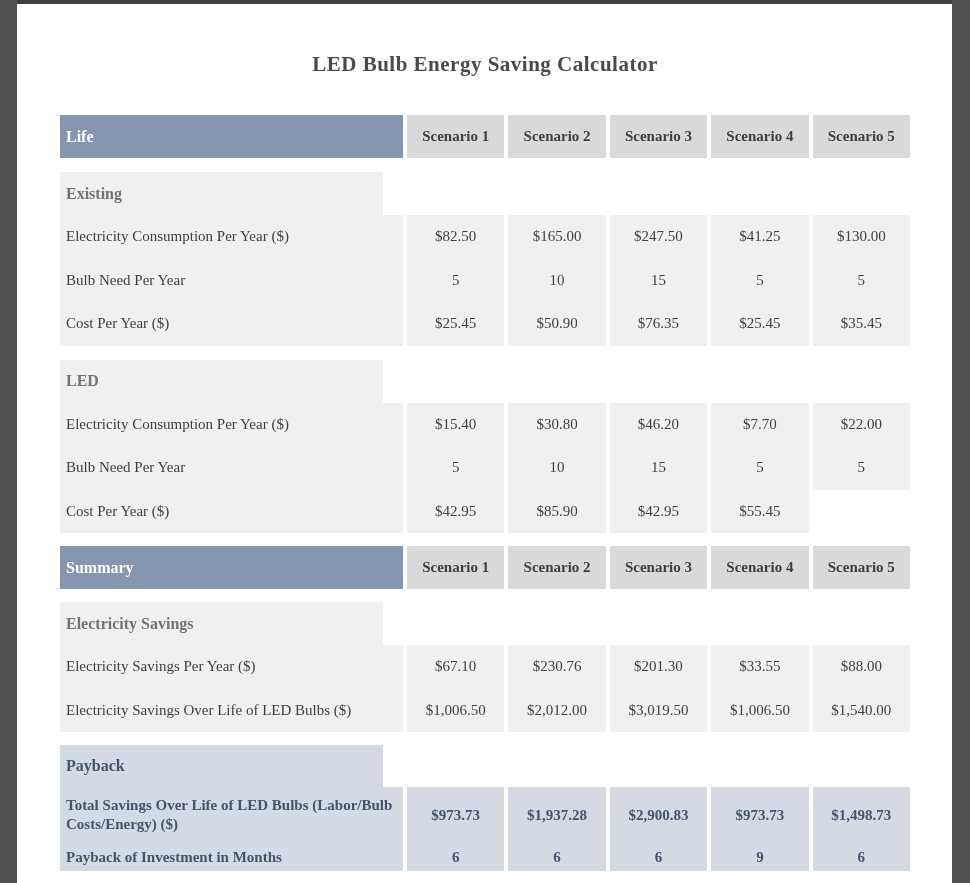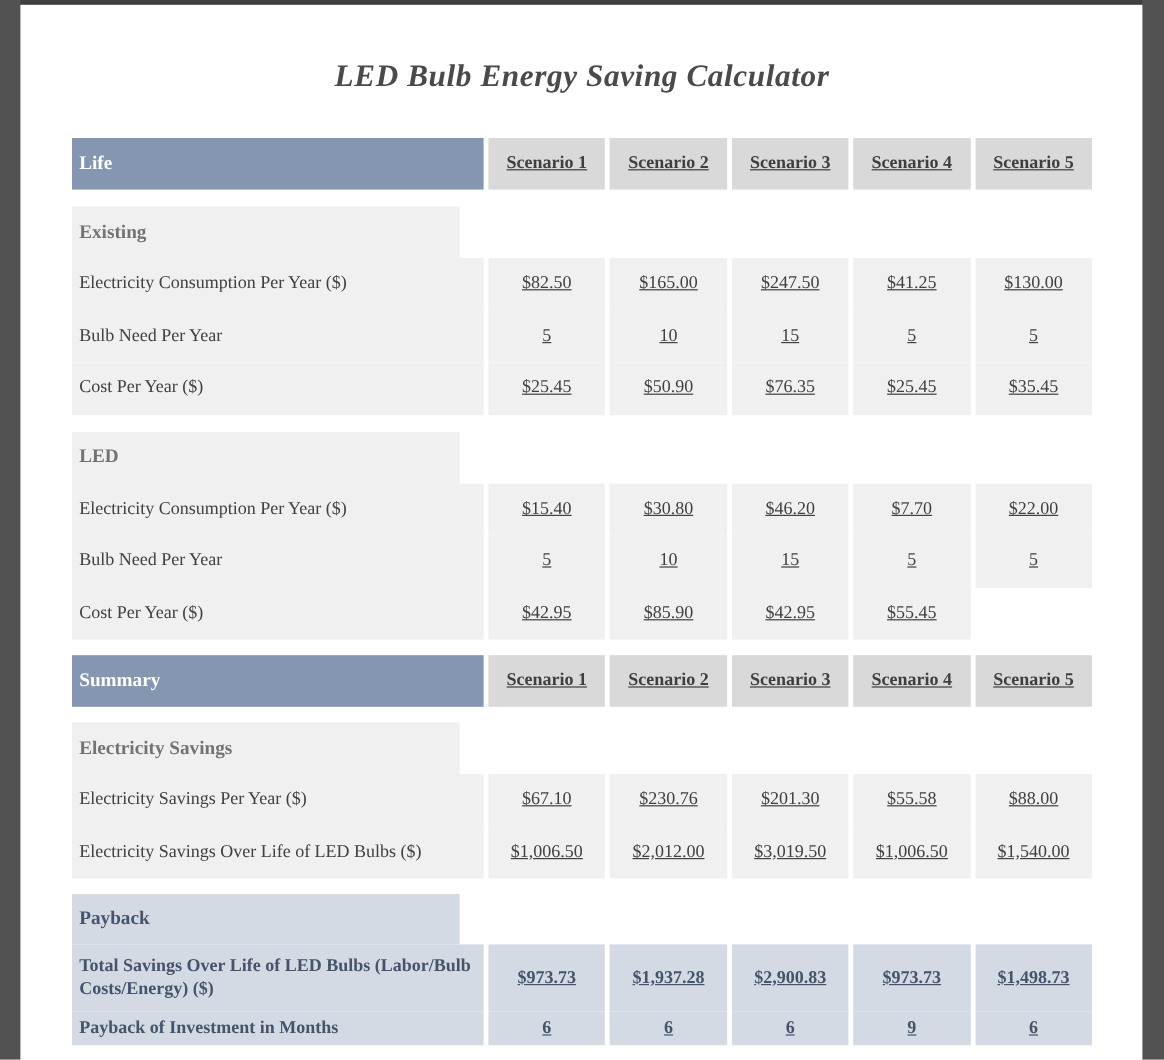--- a/index.html
+++ b/index.html
@@ -8,38 +8,37 @@
     background:#ffffff;
     font-family:"Liberation Serif","DejaVu Serif",serif;
   }
   .frame-top{position:absolute;left:0;top:0;width:970px;height:4px;background:#3f3f3f;}
   .frame-left{position:absolute;left:0;top:0;width:17px;height:883px;background:#525252;}
   .frame-right{position:absolute;right:0;top:0;width:18px;height:883px;background:#525252;}
 
   .content{position:absolute;left:60px;top:4px;width:850px;}
   h1.title{
     margin:42px 0 0 0;text-align:center;
-    font-size:26px;line-height:36px;font-weight:bold;color:#4a4a4a;
+    font-size:21px;line-height:36px;font-weight:bold;color:#4a4a4a;
     letter-spacing:0.5px;
-    font-style:italic;
   }
   .table-wrap{margin-top:33px;}
 
   .row{display:grid;grid-template-columns:343px 1fr 1fr 1fr 1fr 1fr;column-gap:4px;}
   .h43{height:43px;}
   .h42{height:42px;}
   .hdata{height:43.5px;}
   .h56{height:56px;}
   .h28{height:28px;}
   .sp14{height:14px;}
   .sp13{height:13px;}
 
   .cell{display:flex;align-items:center;font-size:15px;color:#404040;}
   .label{justify-content:flex-start;padding-left:6px;padding-right:10px;}
-  .val{justify-content:center;text-align:left;text-decoration:underline;}
+  .val{justify-content:center;text-align:left;}
 
   .bg-blue{background:#8496b0;}
   .bg-colhead{background:#d9d9d9;}
   .bg-gray{background:#f0f0f0;}
   .bg-pay{background:#d4dae4;}
 
   .head-label{font-weight:bold;font-size:16px;color:#ffffff;}
   .col-head{font-weight:bold;font-size:15px;color:#3f3f3f;}
 
   .section-row{display:flex;}
@@ -145,21 +144,21 @@
     <div class="sp13"></div>
 
     <div class="section-row h43">
       <div class="section-box bg-gray">Electricity Savings</div>
     </div>
     <div class="row hdata">
       <div class="cell label bg-gray">Electricity Savings Per Year ($)</div>
       <div class="cell val bg-gray">$67.10</div>
       <div class="cell val bg-gray">$230.76</div>
       <div class="cell val bg-gray">$201.30</div>
-      <div class="cell val bg-gray">$55.58</div>
+      <div class="cell val bg-gray">$33.55</div>
       <div class="cell val bg-gray">$88.00</div>
     </div>
     <div class="row hdata">
       <div class="cell label bg-gray">Electricity Savings Over Life of LED Bulbs ($)</div>
       <div class="cell val bg-gray">$1,006.50</div>
       <div class="cell val bg-gray">$2,012.00</div>
       <div class="cell val bg-gray">$3,019.50</div>
       <div class="cell val bg-gray">$1,006.50</div>
       <div class="cell val bg-gray">$1,540.00</div>
     </div>

